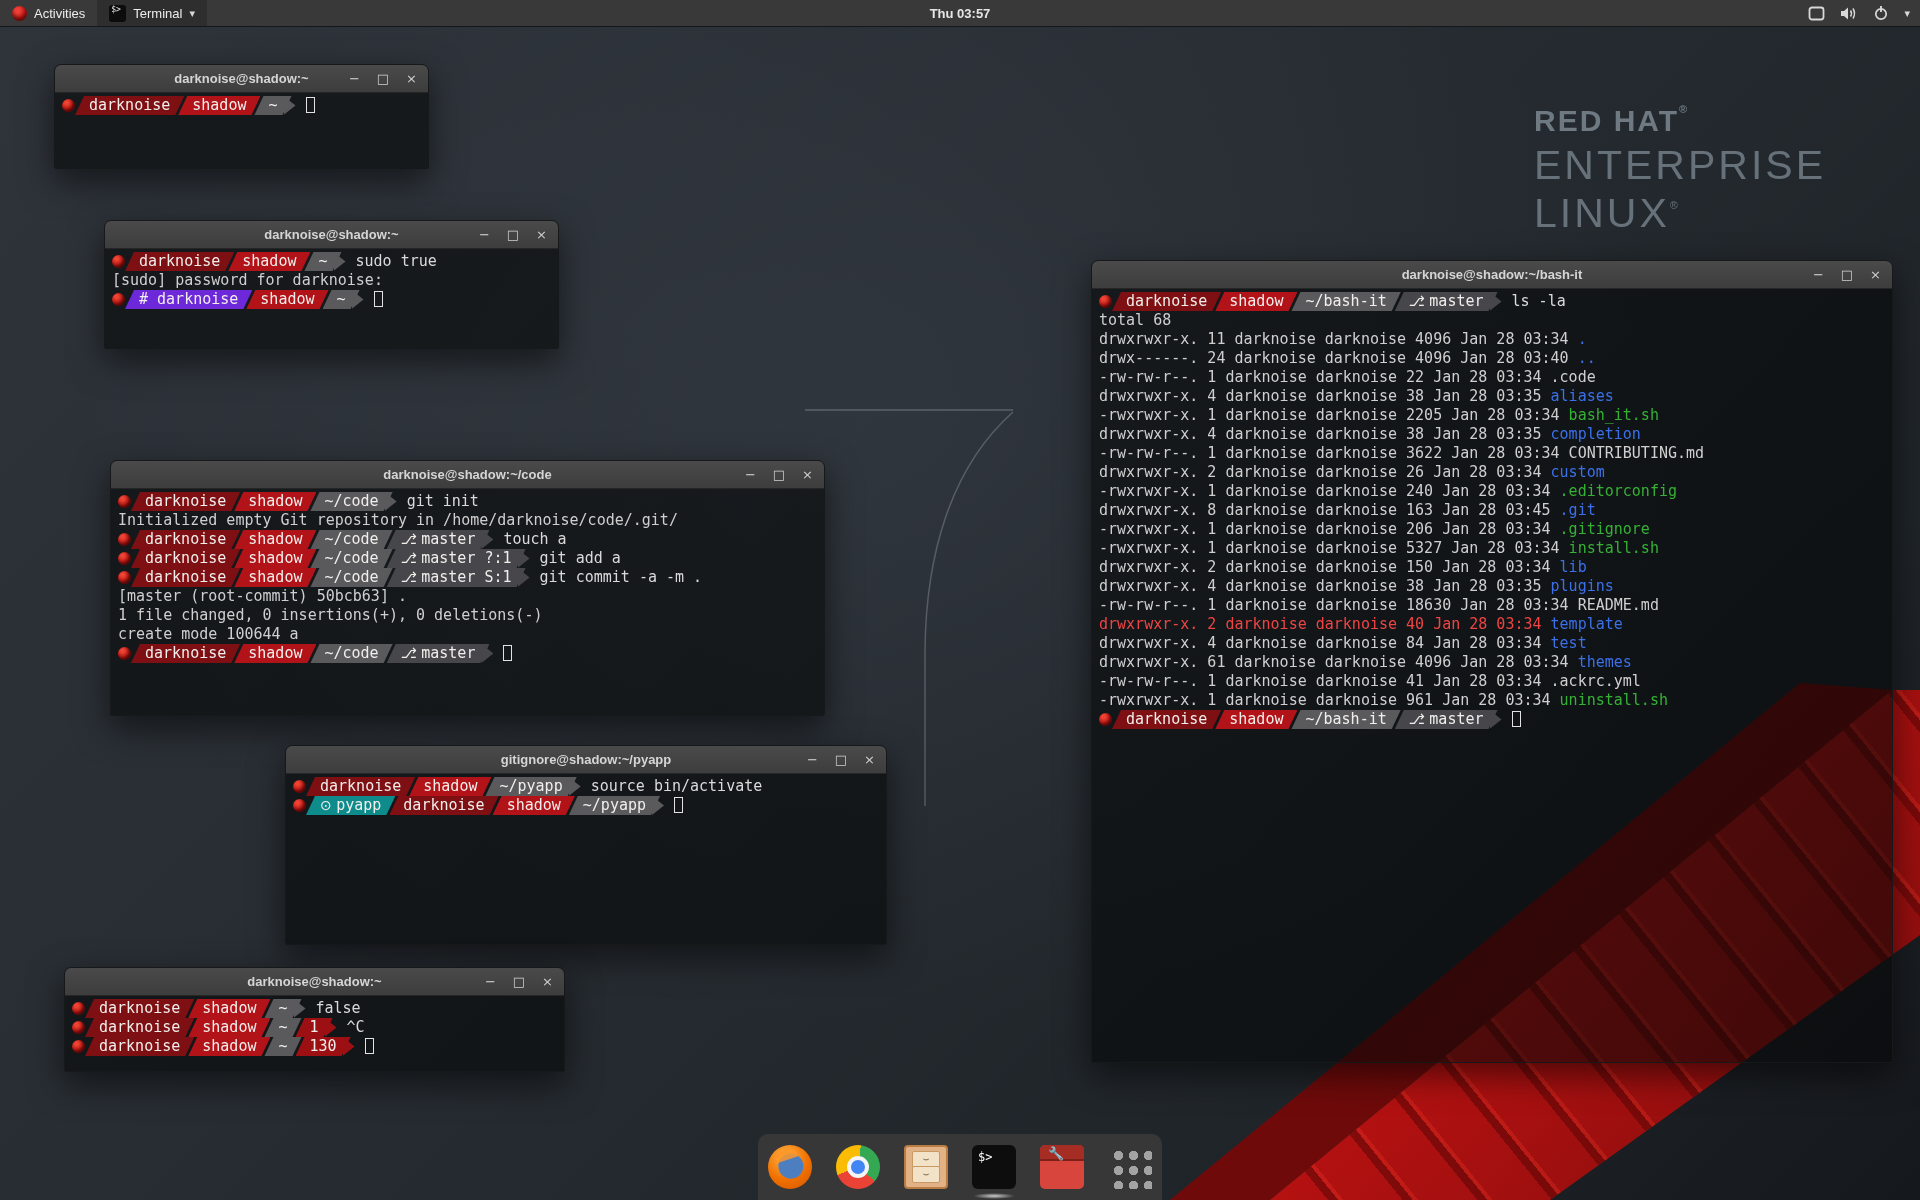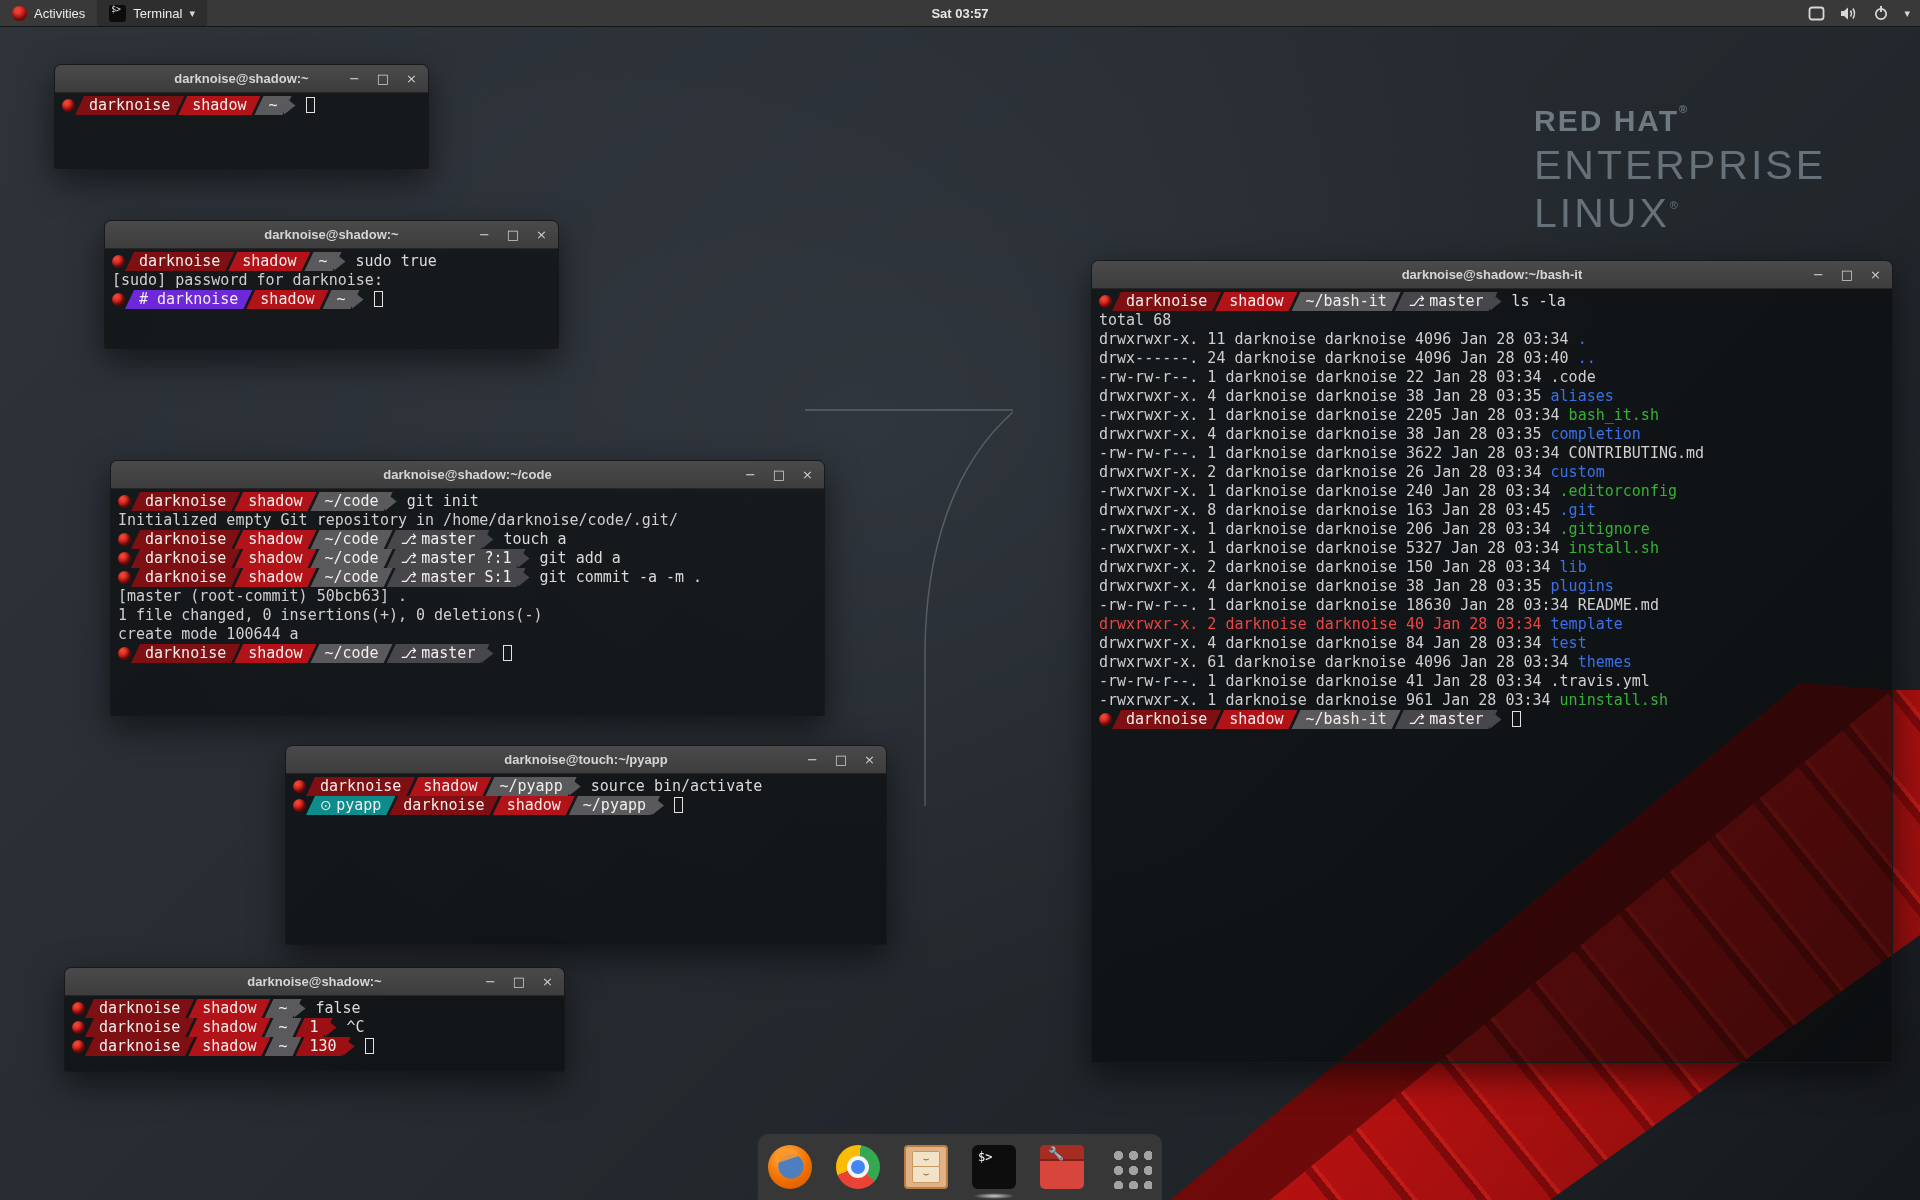--- a/index.html
+++ b/index.html
@@ -124,21 +124,21 @@
     <div class="hot">
       <span class="hat-dot"></span>
       <span>Activities</span>
     </div>
     <div class="appmenu">
       <span class="term-mini">$&gt;</span>
       <span>Terminal</span>
       <span class="chev">▾</span>
     </div>
   </div>
-  <div class="tb-clock">Sat 03:57</div>
+  <div class="tb-clock">Thu 03:57</div>
   <div class="tb-right">
     <span>
       <svg width="17" height="15" viewBox="0 0 17 15">
           <rect x="1.5" y="1.5" width="14" height="12" rx="2.5" fill="none" stroke="#d8d8d8" stroke-width="1.8"></rect>
         </svg>
     </span>
     <span>
       <svg width="18" height="15" viewBox="0 0 18 15">
           <polygon points="1,5 4,5 8,1.5 8,13.5 4,10 1,10" fill="#d8d8d8"></polygon>
           <path d="M10.5 4.5 Q12.5 7.5 10.5 10.5 M13 2.5 Q16 7.5 13 12.5" stroke="#d8d8d8" stroke-width="1.5" fill="none"></path>
@@ -201,21 +201,21 @@
       <div class="term-line"><span class="pr-cell"><span class="pr-dot"></span></span><span class="seg" style="background: rgb(126, 15, 18);">darknoise</span><span class="seg" style="background: rgb(178, 19, 24);">shadow</span><span class="seg" style="background: rgb(90, 90, 93);">~/code</span><span class="seg" style="background: rgb(71, 71, 75);"><span class="gl">⎇ </span>master S:1</span><span class="seg-arrow" style="background: rgb(71, 71, 75);"></span><span class="cmd">git commit -a -m .</span></div>
       <div class="out-row"><span style="color: rgb(207, 207, 207);">[master (root-commit) 50bcb63] .</span></div>
       <div class="out-row"><span style="color: rgb(207, 207, 207);"> 1 file changed, 0 insertions(+), 0 deletions(-)</span></div>
       <div class="out-row"><span style="color: rgb(207, 207, 207);"> create mode 100644 a</span></div>
       <div class="term-line"><span class="pr-cell"><span class="pr-dot"></span></span><span class="seg" style="background: rgb(126, 15, 18);">darknoise</span><span class="seg" style="background: rgb(178, 19, 24);">shadow</span><span class="seg" style="background: rgb(90, 90, 93);">~/code</span><span class="seg" style="background: rgb(71, 71, 75);"><span class="gl">⎇ </span>master</span><span class="seg-arrow" style="background: rgb(71, 71, 75);"></span><span class="cursor"></span></div>
     </div>
 </div>
 
 <div class="window" id="w3" style="left:285px;top:745px;width:600px;height:198px;">
   <div class="titlebar">
-    <span class="title">darknoise@touch:~/pyapp</span>
+    <span class="title">gitignore@shadow:~/pyapp</span>
     <span class="controls">
         <span class="wbtn">−</span>
         <span class="wbtn">□</span>
         <span class="wbtn">×</span>
       </span>
   </div>
   <div class="term-body" style="height:170px">
       <div class="term-line"><span class="pr-cell"><span class="pr-dot"></span></span><span class="seg" style="background: rgb(126, 15, 18);">darknoise</span><span class="seg" style="background: rgb(178, 19, 24);">shadow</span><span class="seg" style="background: rgb(90, 90, 93);">~/pyapp</span><span class="seg-arrow" style="background: rgb(90, 90, 93);"></span><span class="cmd">source bin/activate</span></div>
       <div class="term-line"><span class="pr-cell"><span class="pr-dot"></span></span><span class="seg" style="background: rgb(14, 140, 140);"><span class="gl">⊙ </span>pyapp</span><span class="seg" style="background: rgb(126, 15, 18);">darknoise</span><span class="seg" style="background: rgb(178, 19, 24);">shadow</span><span class="seg" style="background: rgb(90, 90, 93);">~/pyapp</span><span class="seg-arrow" style="background: rgb(90, 90, 93);"></span><span class="cursor"></span></div>
     </div>
@@ -260,21 +260,21 @@
       <div class="out-row"><span style="color: rgb(207, 207, 207);">-rwxrwxr-x.  1 darknoise darknoise   240 Jan 28 03:34 </span><span style="color: rgb(53, 177, 53);">.editorconfig</span></div>
       <div class="out-row"><span style="color: rgb(207, 207, 207);">drwxrwxr-x.  8 darknoise darknoise   163 Jan 28 03:45 </span><span style="color: rgb(59, 112, 232);">.git</span></div>
       <div class="out-row"><span style="color: rgb(207, 207, 207);">-rwxrwxr-x.  1 darknoise darknoise   206 Jan 28 03:34 </span><span style="color: rgb(53, 177, 53);">.gitignore</span></div>
       <div class="out-row"><span style="color: rgb(207, 207, 207);">-rwxrwxr-x.  1 darknoise darknoise  5327 Jan 28 03:34 </span><span style="color: rgb(53, 177, 53);">install.sh</span></div>
       <div class="out-row"><span style="color: rgb(207, 207, 207);">drwxrwxr-x.  2 darknoise darknoise   150 Jan 28 03:34 </span><span style="color: rgb(59, 112, 232);">lib</span></div>
       <div class="out-row"><span style="color: rgb(207, 207, 207);">drwxrwxr-x.  4 darknoise darknoise    38 Jan 28 03:35 </span><span style="color: rgb(59, 112, 232);">plugins</span></div>
       <div class="out-row"><span style="color: rgb(207, 207, 207);">-rw-rw-r--.  1 darknoise darknoise 18630 Jan 28 03:34 </span><span style="color: rgb(207, 207, 207);">README.md</span></div>
       <div class="out-row"><span style="color: #ef4444;">drwxrwxr-x.  2 darknoise darknoise    40 Jan 28 03:34 </span><span style="color: rgb(59, 112, 232);">template</span></div>
       <div class="out-row"><span style="color: rgb(207, 207, 207);">drwxrwxr-x.  4 darknoise darknoise    84 Jan 28 03:34 </span><span style="color: rgb(59, 112, 232);">test</span></div>
       <div class="out-row"><span style="color: rgb(207, 207, 207);">drwxrwxr-x. 61 darknoise darknoise  4096 Jan 28 03:34 </span><span style="color: rgb(59, 112, 232);">themes</span></div>
-      <div class="out-row"><span style="color: rgb(207, 207, 207);">-rw-rw-r--.  1 darknoise darknoise    41 Jan 28 03:34 </span><span style="color: rgb(207, 207, 207);">.travis.yml</span></div>
+      <div class="out-row"><span style="color: rgb(207, 207, 207);">-rw-rw-r--.  1 darknoise darknoise    41 Jan 28 03:34 </span><span style="color: rgb(207, 207, 207);">.ackrc.yml</span></div>
       <div class="out-row"><span style="color: rgb(207, 207, 207);">-rwxrwxr-x.  1 darknoise darknoise   961 Jan 28 03:34 </span><span style="color: rgb(53, 177, 53);">uninstall.sh</span></div>
       <div class="term-line"><span class="pr-cell"><span class="pr-dot"></span></span><span class="seg" style="background: rgb(126, 15, 18);">darknoise</span><span class="seg" style="background: rgb(178, 19, 24);">shadow</span><span class="seg" style="background: rgb(90, 90, 93);">~/bash-it</span><span class="seg" style="background: rgb(71, 71, 75);"><span class="gl">⎇ </span>master</span><span class="seg-arrow" style="background: rgb(71, 71, 75);"></span><span class="cursor"></span></div>
     </div>
 </div>
 
 <div class="dock">
   <div class="dock-item">
       <span class="ic ic-firefox"></span>
     </div>
   <div class="dock-item">

